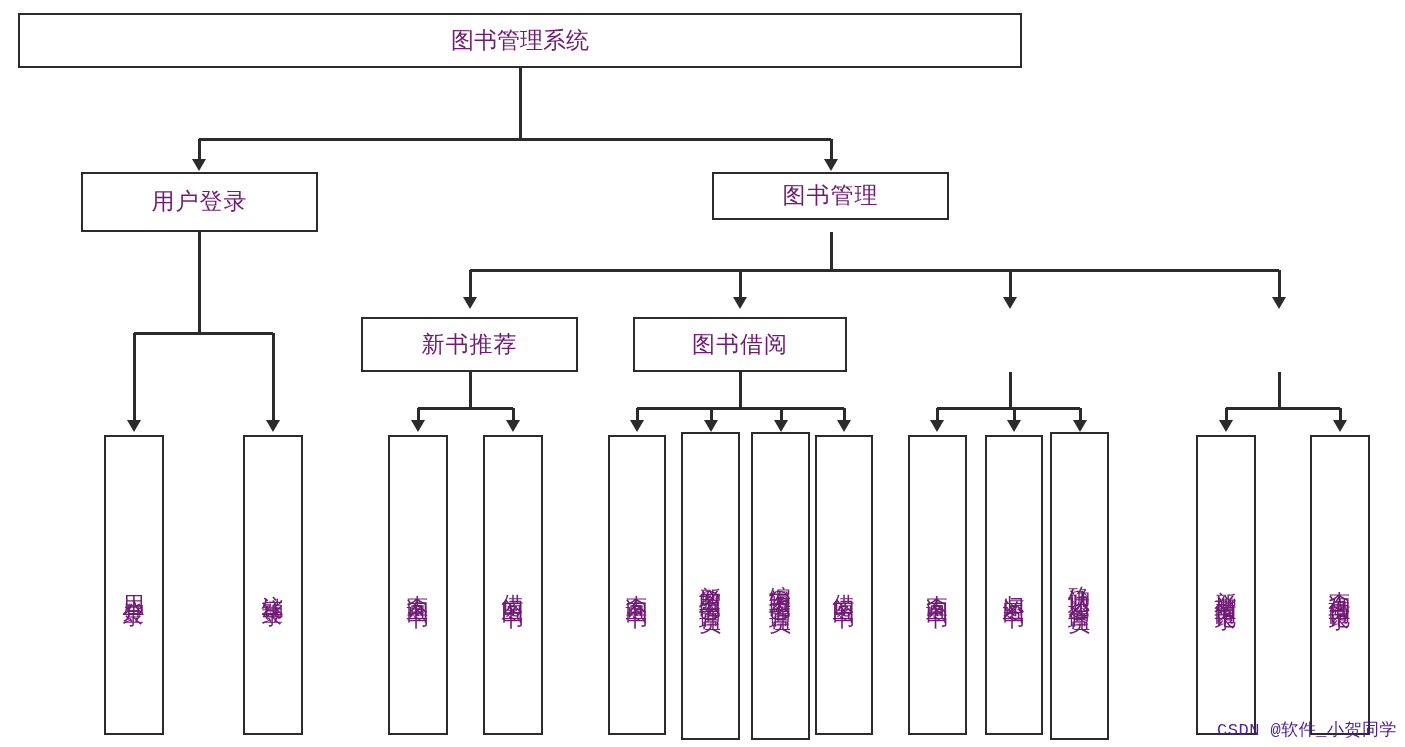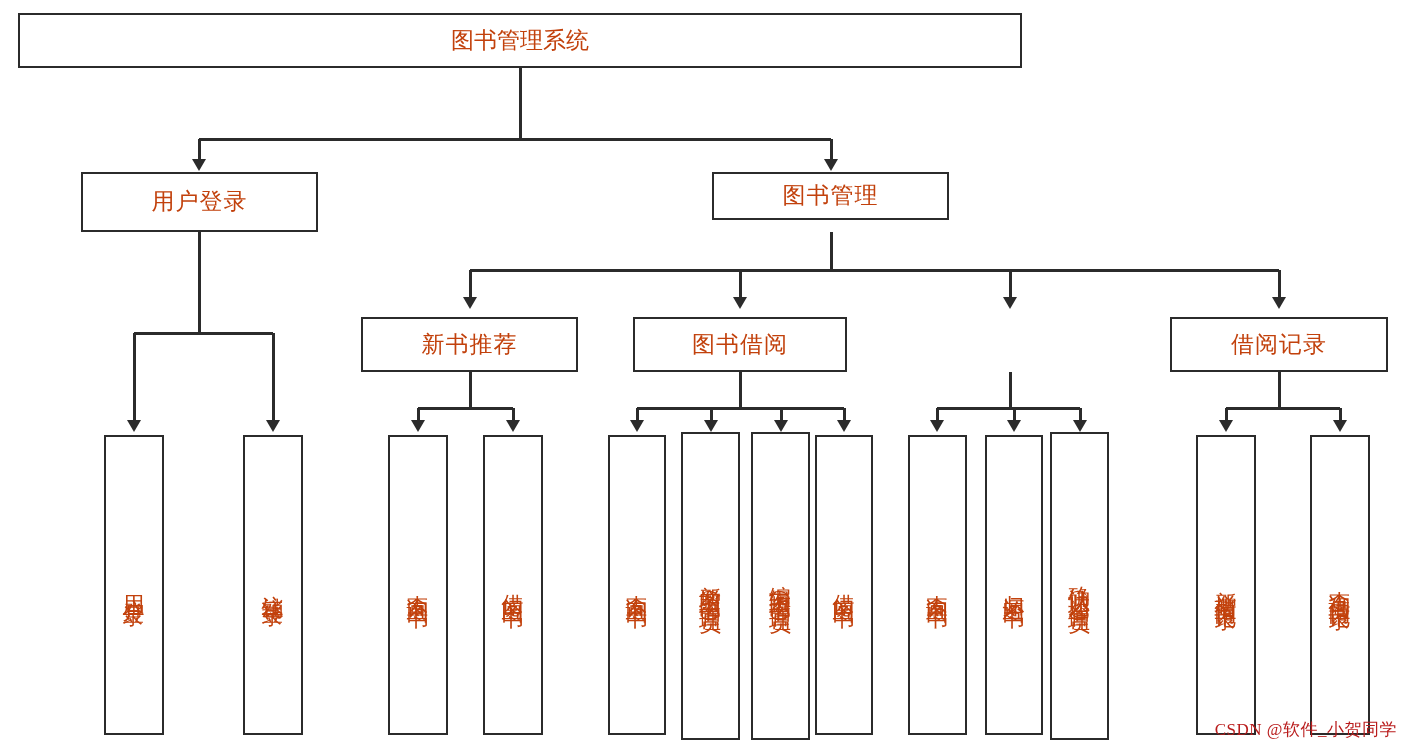--- a/index.html
+++ b/index.html
@@ -27,21 +27,21 @@
     pointer-events: none;
   }
   .node {
     position: absolute;
     box-sizing: border-box;
     border: 2.5px solid #2b2b2b;
     background: #ffffff;
     display: flex;
     align-items: center;
     justify-content: center;
-    color: #c2410c;
+    color: #701a75;
     z-index: 2;
   }
   .node.h {
     font-size: 23px;
     letter-spacing: 1px;
     line-height: 1.2;
   }
   .node.root {
     font-size: 23px;
   }
@@ -57,25 +57,25 @@
     letter-spacing: 4px;
     line-height: 1.05;
     white-space: nowrap;
     display: block;
   }
   .watermark {
     position: absolute;
     right: 8px;
     bottom: 6px;
     font-size: 17px;
-    color: #b91c1c;
+    color: #4c1d95;
     letter-spacing: 0.5px;
     z-index: 5;
     white-space: nowrap;
-    font-family: Liberation Serif, serif;
+    font-family: Liberation Mono, monospace;
   }
 </style>
 </head>
 <body>
 
 <div id="canvas">
 
   <svg class="wires" viewBox="0 0 1405 747">
     <defs>
       <marker id="arrow" markerWidth="12" markerHeight="14" refX="1" refY="7" orient="auto" markerUnits="userSpaceOnUse">
@@ -136,23 +136,20 @@
   <div class="node h" style="left:712px; top:172px; width:237px; height:48px;">
     <span>图书管理</span>
   </div>
 
   <div class="node h" style="left:361px; top:317px; width:217px; height:55px;">
     <span>新书推荐</span>
   </div>
   <div class="node h" style="left:633px; top:317px; width:214px; height:55px;">
     <span>图书借阅</span>
   </div>
-  <div class="node h" style="left:1170px; top:317px; width:218px; height:55px;">
-    <span>借阅记录</span>
-  </div>
 
   <div class="node v" style="left:104px; top:435px; width:60px; height:300px;">
     <span class="vtext">用户登录</span>
   </div>
   <div class="node v" style="left:243px; top:435px; width:60px; height:300px;">
     <span class="vtext">注销登录</span>
   </div>
 
   <div class="node v" style="left:388px; top:435px; width:60px; height:300px;">
     <span class="vtext">查询图书</span>

